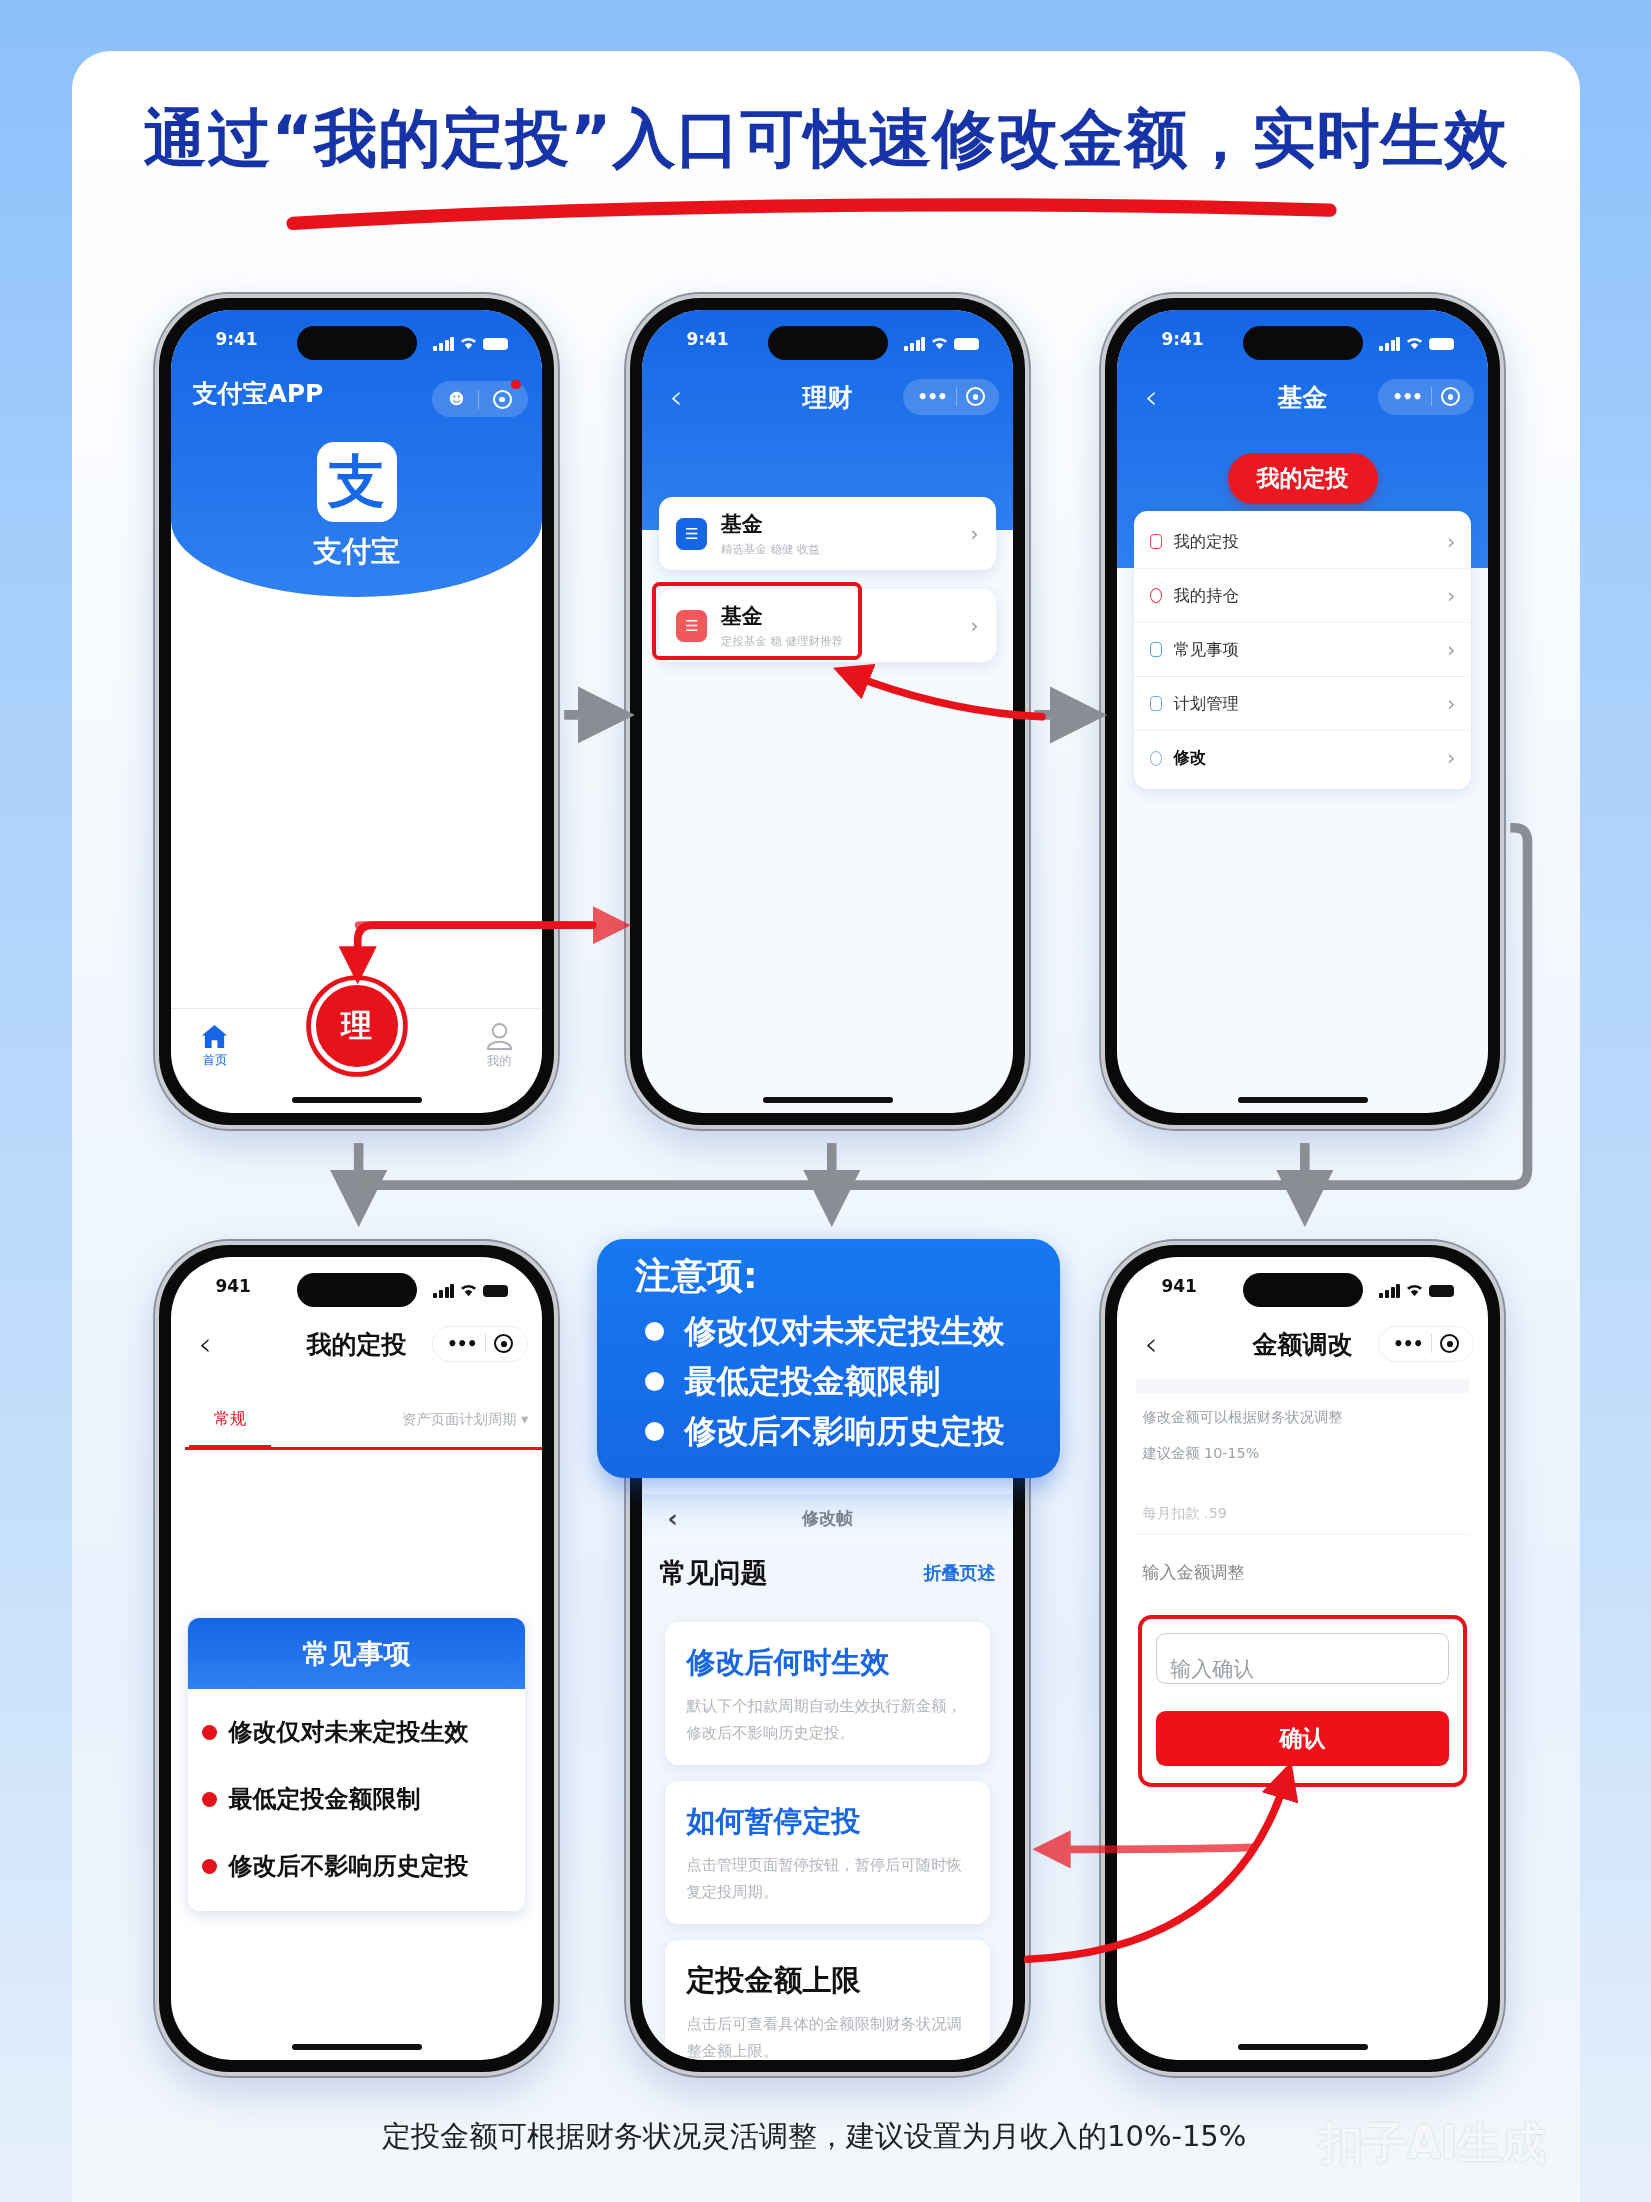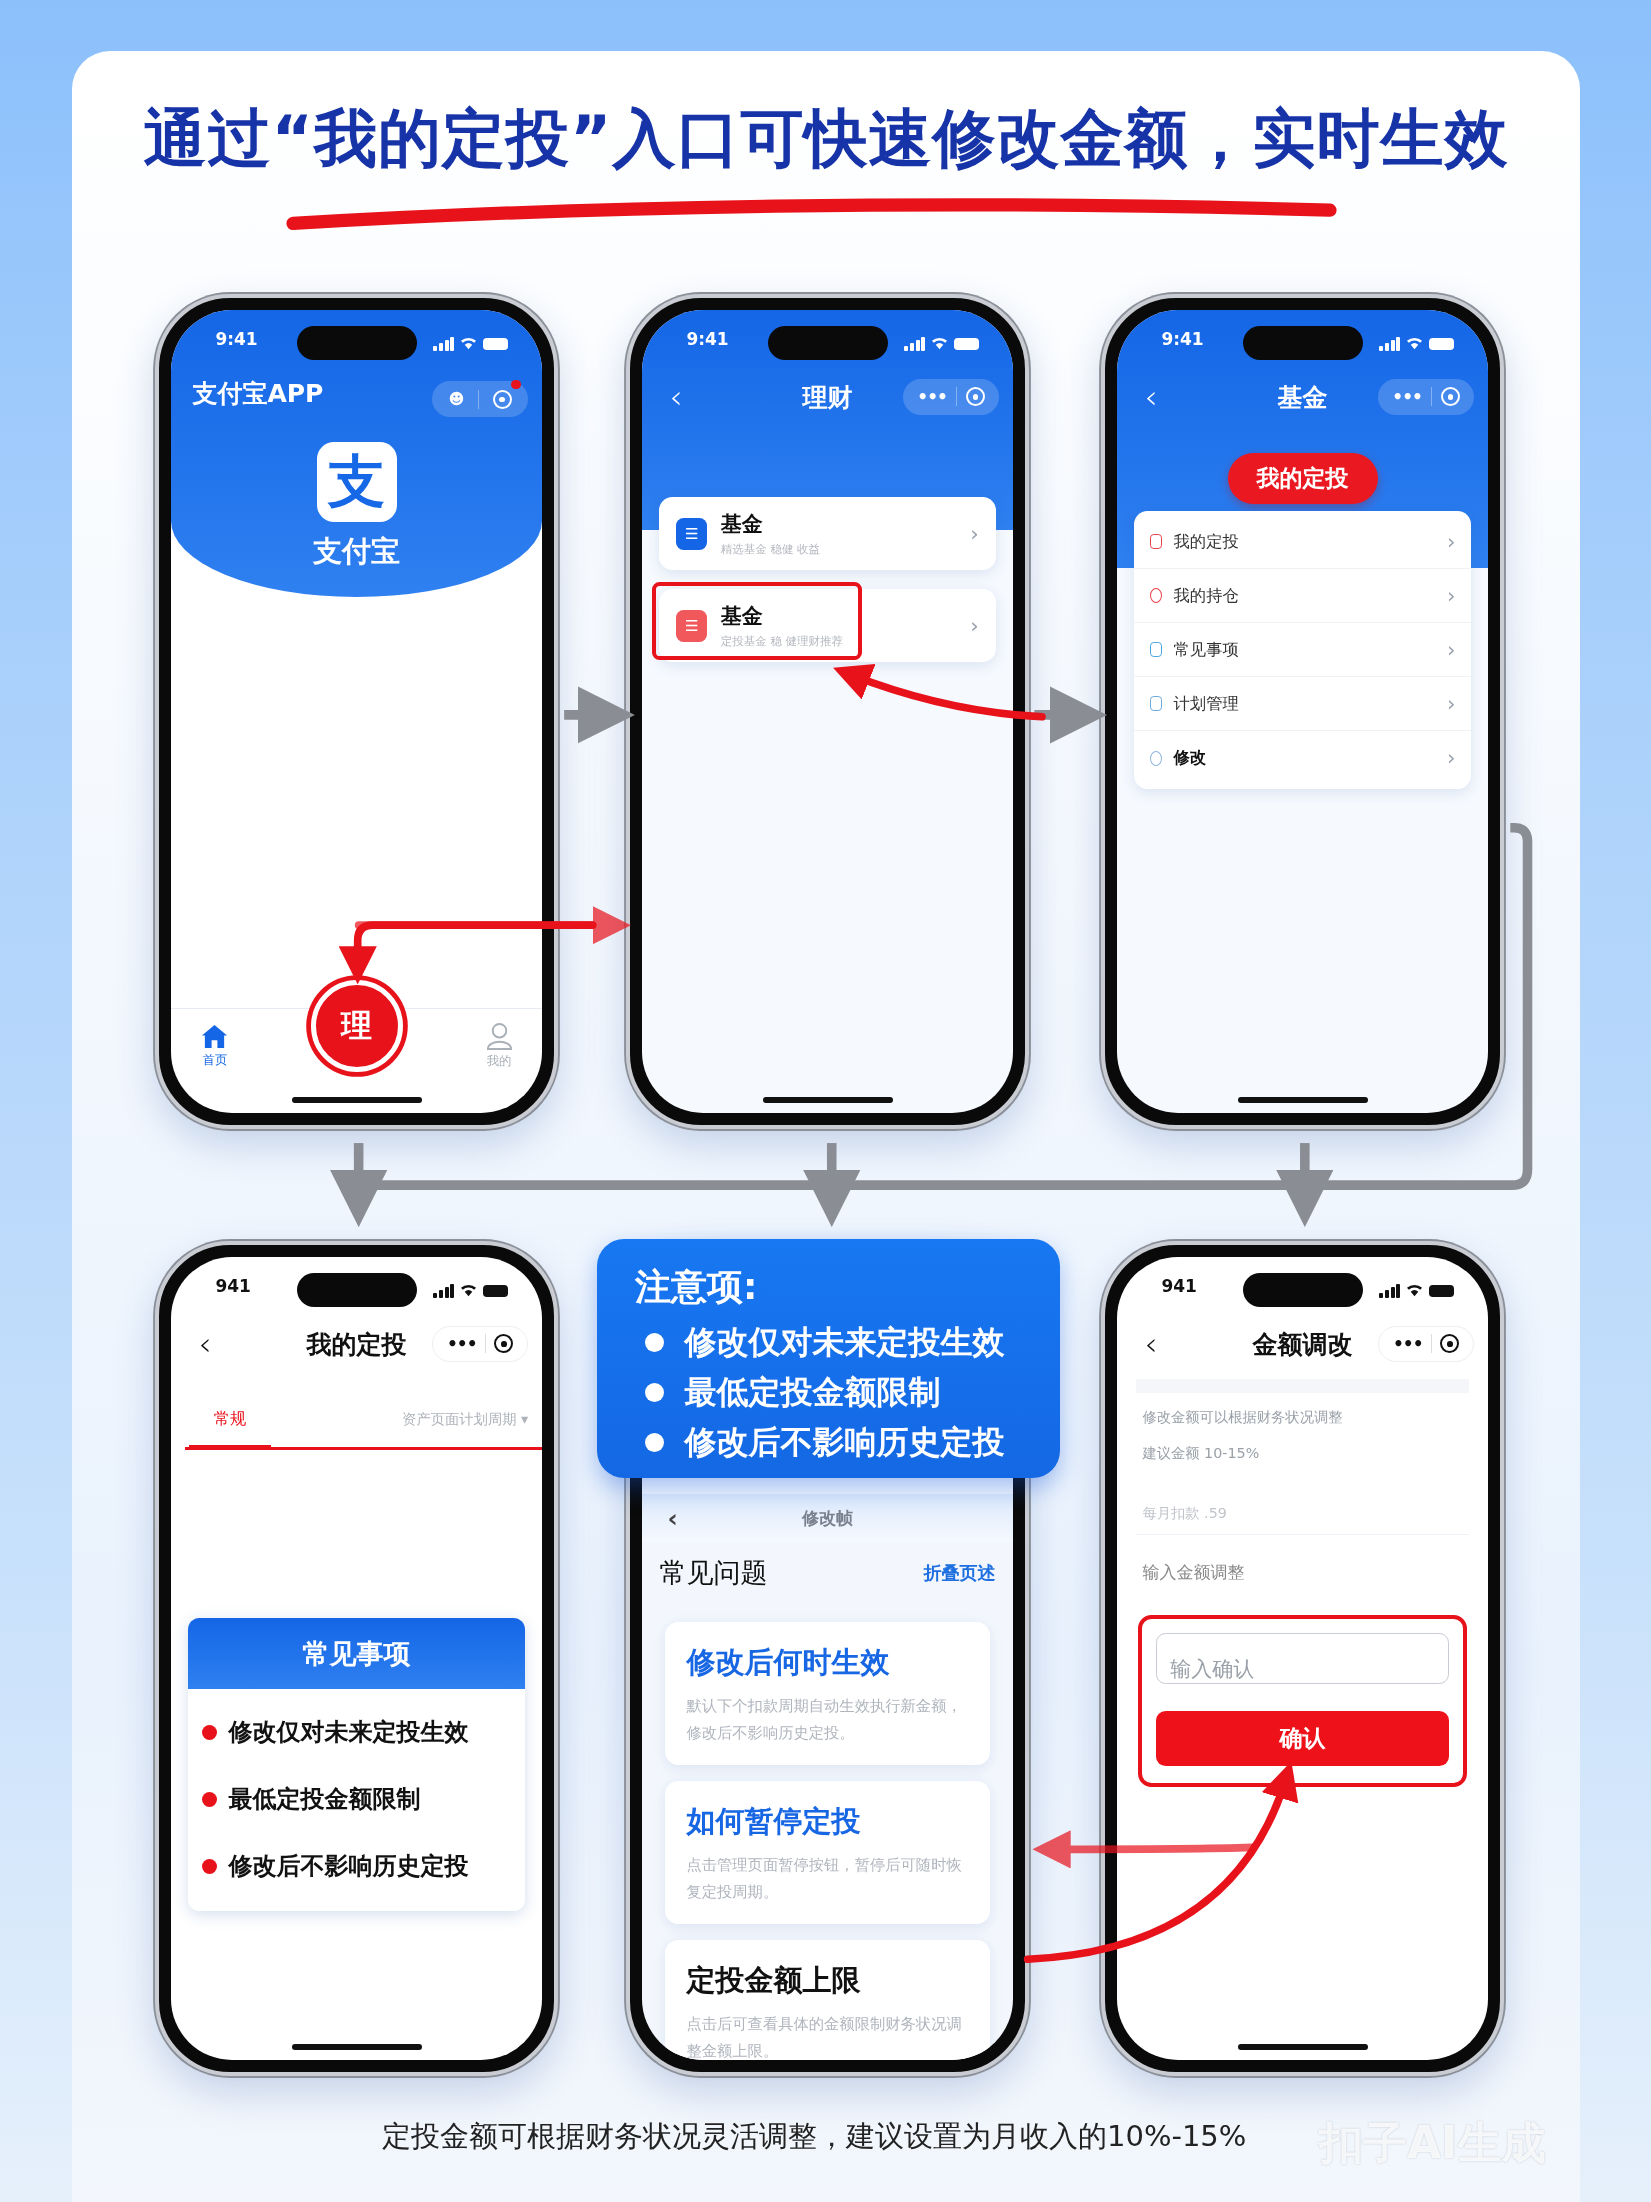--- a/index.html
+++ b/index.html
@@ -62,33 +62,33 @@
   .p4-row{height:59px;display:flex;align-items:center;justify-content:space-between;padding:0 13.4px;font-size:14.3px;color:#888;background:#f7f9fc;margin-bottom:1.9px}
   .p4-row .dot{width:7.6px;height:7.6px;border-radius:50%;margin-right:9.6px;display:inline-block}
   .p4-faq{position:absolute;left:17px;right:17px;top:361px;border-radius:11.5px;background:#fff;box-shadow:0 3.8px 15.3px rgba(30,80,160,.18);overflow:hidden}
   .p4-faq-h{height:71px;background:linear-gradient(180deg,#1466e6,#2f80f0);color:#fff;font-size:27px;font-weight:800;display:flex;align-items:center;justify-content:center}
   .p4-faq li{list-style:none;display:flex;align-items:center;gap:11.5px;padding:0 13.4px;height:67px;font-size:24px;font-weight:800;color:#111}
   .rdot{width:15.3px;height:15.3px;border-radius:50%;background:#e8121b;flex:none}
   
   .p5-nav{position:absolute;left:0;right:0;top:237px;height:48px;background:linear-gradient(180deg,#dce9fb,#f5f9ff);display:flex;align-items:center;justify-content:center;font-size:17px;color:#7a8290;font-weight:700}
   .p5-nav .back{position:absolute;left:25px;font-size:25px;color:#444}
   .p5-sec{position:absolute;left:17px;right:17px;top:298px;display:flex;justify-content:space-between;align-items:center}
-  .p5-sec .h{font-size:27px;font-weight:400;color:#111}
+  .p5-sec .h{font-size:27px;font-weight:700;color:#111}
   .p5-sec .a{font-size:18px;color:#1e6fe0;font-weight:700}
   .qcard{position:absolute;left:23px;right:23px;background:#fff;border-radius:13.4px;box-shadow:0 3.8px 13.4px rgba(30,80,160,.10);padding:21px 21px 9.6px}
   .qcard .qt{font-size:29px;font-weight:700;color:#1766e3;margin-bottom:9.6px}
   .qcard .qd{font-size:15.3px;color:#b0b5bd;line-height:27px}
   
   .p6-txt{position:absolute;left:25px;font-size:14.3px;color:#9aa0a8}
   .p6-sep{position:absolute;left:19px;right:19px;height:1px;background:#eef1f5}
   .p6-frame{position:absolute;left:21px;right:21px;top:358px;height:172px;border:4.8px solid #e8121b;border-radius:13.4px}
   .p6-input{position:absolute;left:13.4px;right:13.4px;top:13.4px;height:51px;border:1px solid #c8ccd3;border-radius:9.6px;display:flex;align-items:flex-end;padding:0 13.4px;font-size:21px;color:#9aa0a8}
   .p6-btn{position:absolute;left:13.4px;right:13.4px;top:92px;height:55px;border-radius:9.6px;background:#ee1119;color:#fff;font-size:23px;font-weight:900;display:flex;align-items:center;justify-content:center}
   
-  .notice{position:absolute;left:597px;top:1239px;width:463px;height:239px;border-radius:27px;background:linear-gradient(180deg,#1877f2,#1468e4);color:#fff;padding:24px 38px;z-index:20;box-shadow:0 9.6px 23px rgba(20,90,220,.35)}
+  .notice{position:absolute;left:597px;top:1239px;width:463px;height:239px;border-radius:27px;background:linear-gradient(180deg,#1877f2,#1468e4);color:#fff;padding:13px 38px;z-index:20;box-shadow:0 9.6px 23px rgba(20,90,220,.35)}
   .notice .nh{font-size:36px;font-weight:900;margin-bottom:5.7px}
   .notice li{list-style:none;display:flex;align-items:center;gap:21px;font-size:32px;font-weight:900;height:50px;padding-left:9.6px}
   .notice li:before{content:"";width:19px;height:19px;border-radius:50%;background:#fff;flex:none}
   .footer{position:absolute;left:382px;top:2117px;font-size:29px;color:#222}
   .wm{position:absolute;left:1319px;top:2114px;font-size:44px;color:rgba(255,255,255,.85);font-weight:700;text-shadow:0 0 1.9px rgba(150,160,180,.6)}
   svg.overlay{position:absolute;left:0;top:0;z-index:30;pointer-events:none}
 </style>
 </head>
 <body>
 

